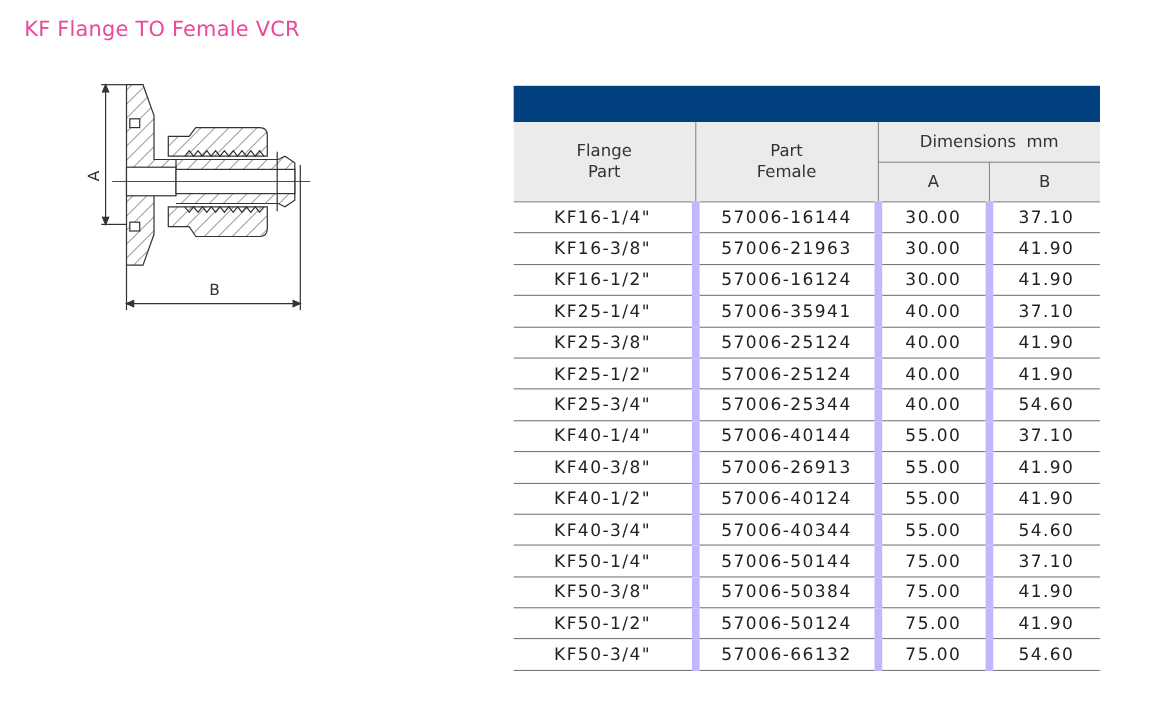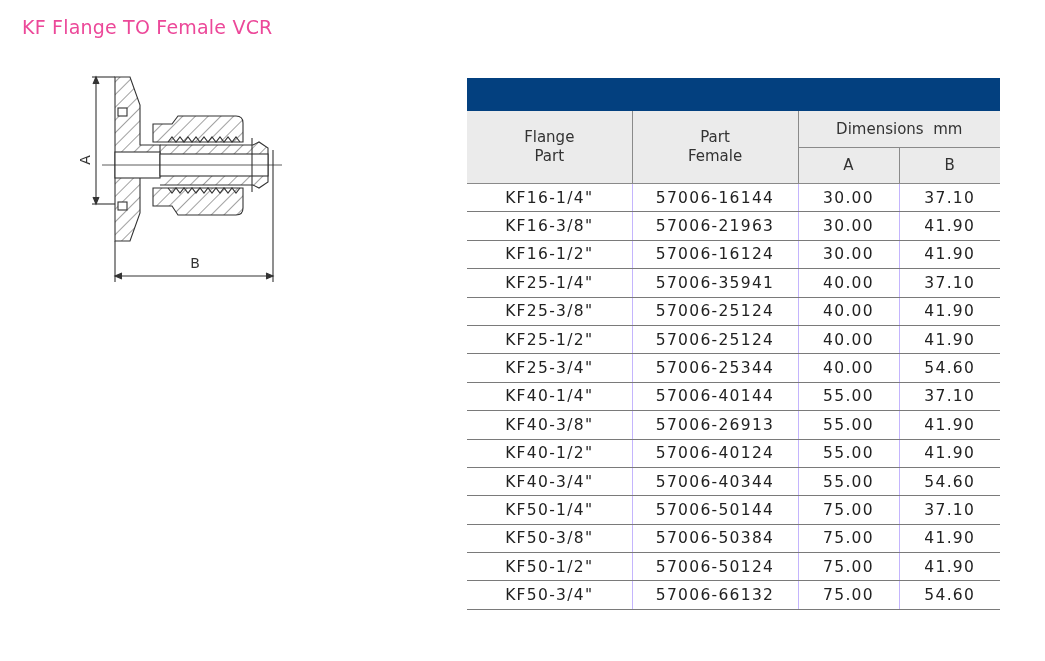--- a/index.html
+++ b/index.html
@@ -10,21 +10,21 @@
   .drawing { position: absolute; left: 60px; top: 60px; width: 240px; height: 230px; }
   .spec-table { position: absolute; left: 467px; top: 78px; width: 533px;
                 border-collapse: collapse; table-layout: fixed; }
   .spec-table .bar td { background: #03407f; height: 33px; padding: 0; border: none; }
   .spec-table th { background: #ebebeb; font-weight: normal; color: #333; font-size: 15px;
                    text-align: center; line-height: 19px; border: 1px solid #8a8a8a; border-top: none; }
   .spec-table th.top { height: 34px; }
   .spec-table th.sub { height: 33px; }
   .spec-table td.cell { font-size: 15.5px; color: #222; text-align: center; height: 27.4px;
                         padding: 0; letter-spacing: 1.3px; border-bottom: 1px solid #7a7a7a;
-                        border-left: 1px solid #c4b5fd; }
+                        border-left: 7px solid #c4b5fd; }
   .spec-table tr td.cell:first-child, .spec-table tr th:first-child { border-left: none; }
   .spec-table tr th:last-child, .spec-table tr td.cell:last-child { border-right: none; }
 </style>
 </head>
 <body>
 
 <div class="title">KF Flange TO Female VCR</div>
 
 <svg class="drawing" viewBox="0 0 240 230" xmlns="http://www.w3.org/2000/svg" fill="none" stroke="#333" stroke-width="1.1">
   <defs>

